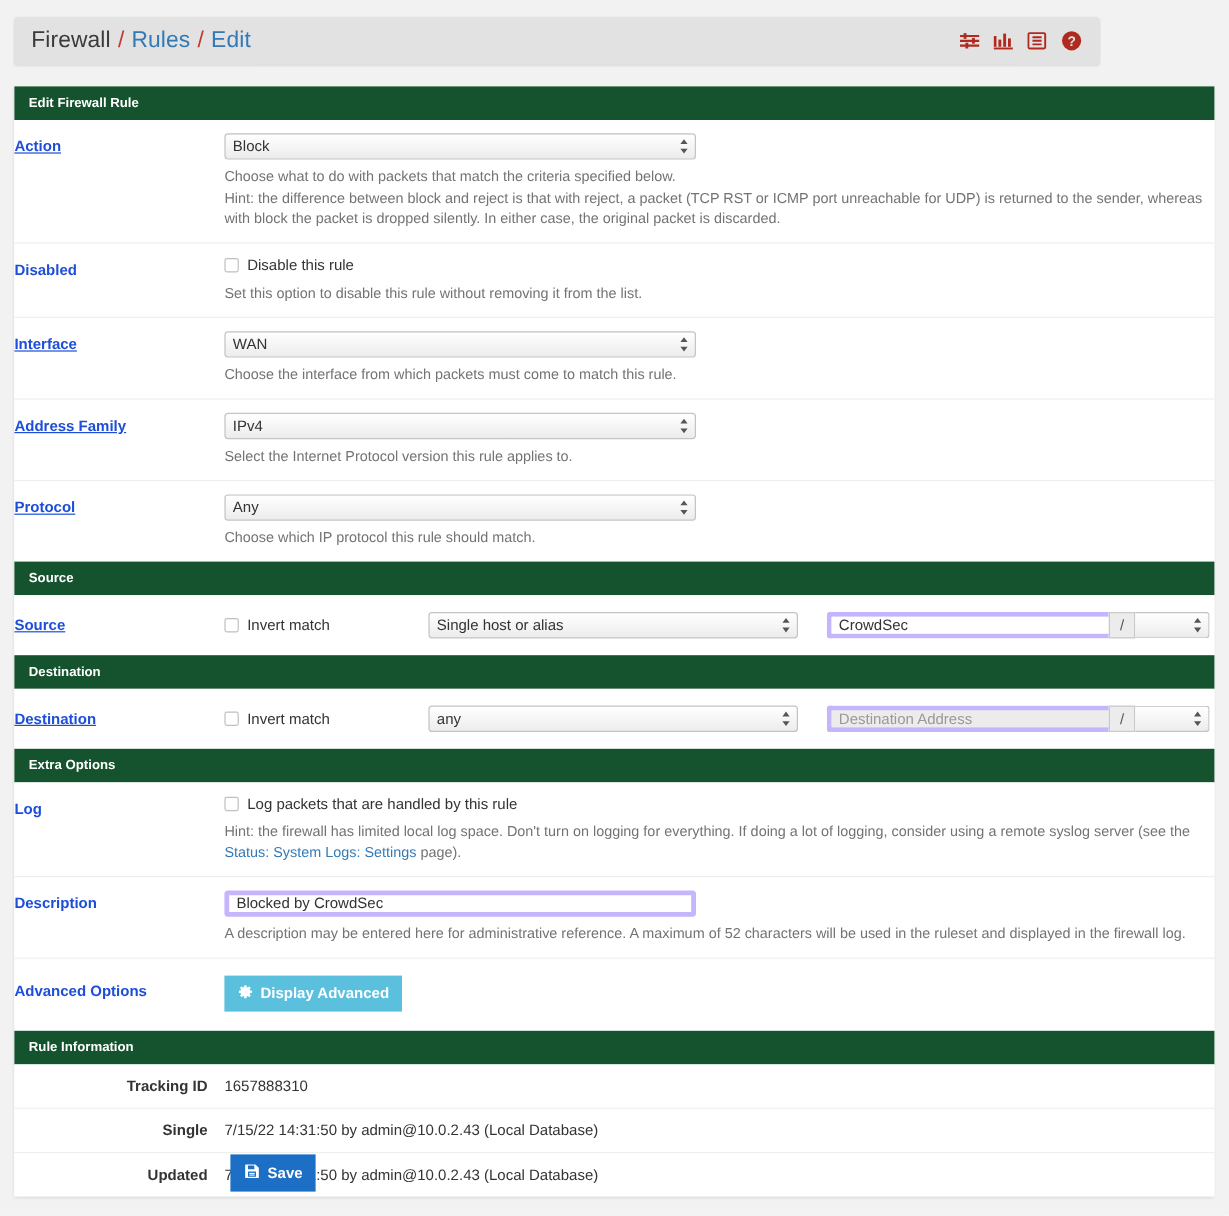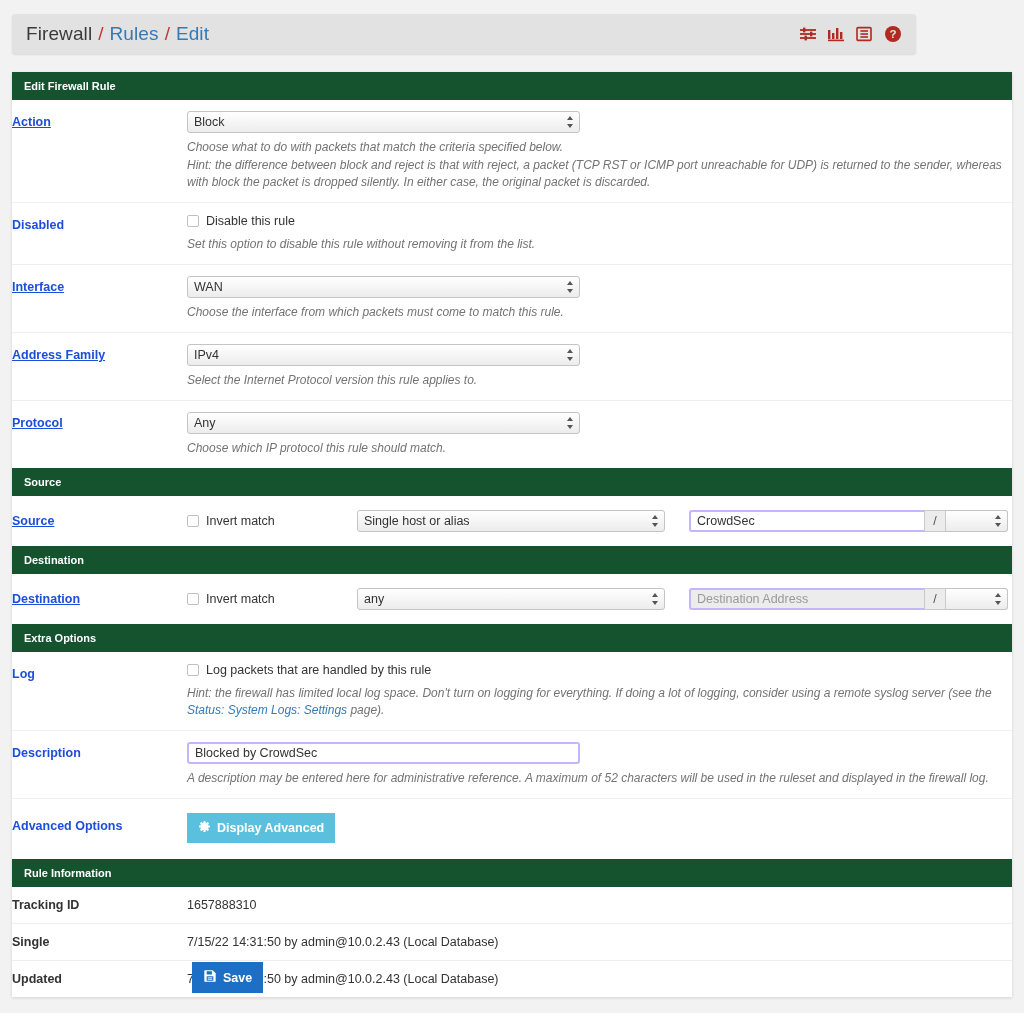--- a/index.html
+++ b/index.html
@@ -93,21 +93,20 @@
   }
   .form-row .field-col {
     flex: 1;
     padding-right: 0;
   }
   .help-block {
     color: #737373;
     font-size: 12px;
     line-height: 17px;
     margin-top: 6px;
-    font-style: italic;
   }
   .help-block a { color: #337ab7; text-decoration: none; cursor: pointer; }
 
   
   select.fc {
     -webkit-appearance: none;
     appearance: none;
     height: 22px;
     border: 1px solid #c4c4c4;
     border-radius: 3px;
@@ -139,21 +138,21 @@
     border-top: 4.5px solid #555;
     pointer-events: none;
     z-index: 1;
   }
   .sel-w395 { width: 393px; }
   .sel-w308 { width: 308px; }
   .sel-w62  { width: 62px; }
 
   input.fc-text {
     height: 22px;
-    border: 2px solid #c4b5fd;
+    border: 4px solid #c4b5fd;
     border-radius: 3px;
     background: #ffffff;
     font-family: "Liberation Sans", sans-serif;
     font-size: 12.5px;
     color: #333;
     padding: 0 6px;
   }
   input.fc-text::placeholder { color: #999; }
   input.fc-text.disabled {
     background: #ececec;
@@ -228,21 +227,21 @@
     position: absolute;
     left: 192px;
     top: 962px;
   }
 
   
   .info-row { display: flex; border-bottom: 1px solid #efefef; padding: 11px 0; }
   .info-row:last-child { border-bottom: none; }
   .info-row .label-col {
     width: 175px; min-width: 175px;
-    text-align: left; padding-right: 14px;
+    text-align: right; padding-right: 14px;
     font-weight: bold; font-size: 12.5px;
   }
   .info-row .value-col { font-size: 12.5px; color: #333; }
 </style>
 </head>
 <body>
 
 <div class="breadcrumb-bar">
   <span class="crumb">Firewall</span>
   <span class="crumb-sep">/</span>

